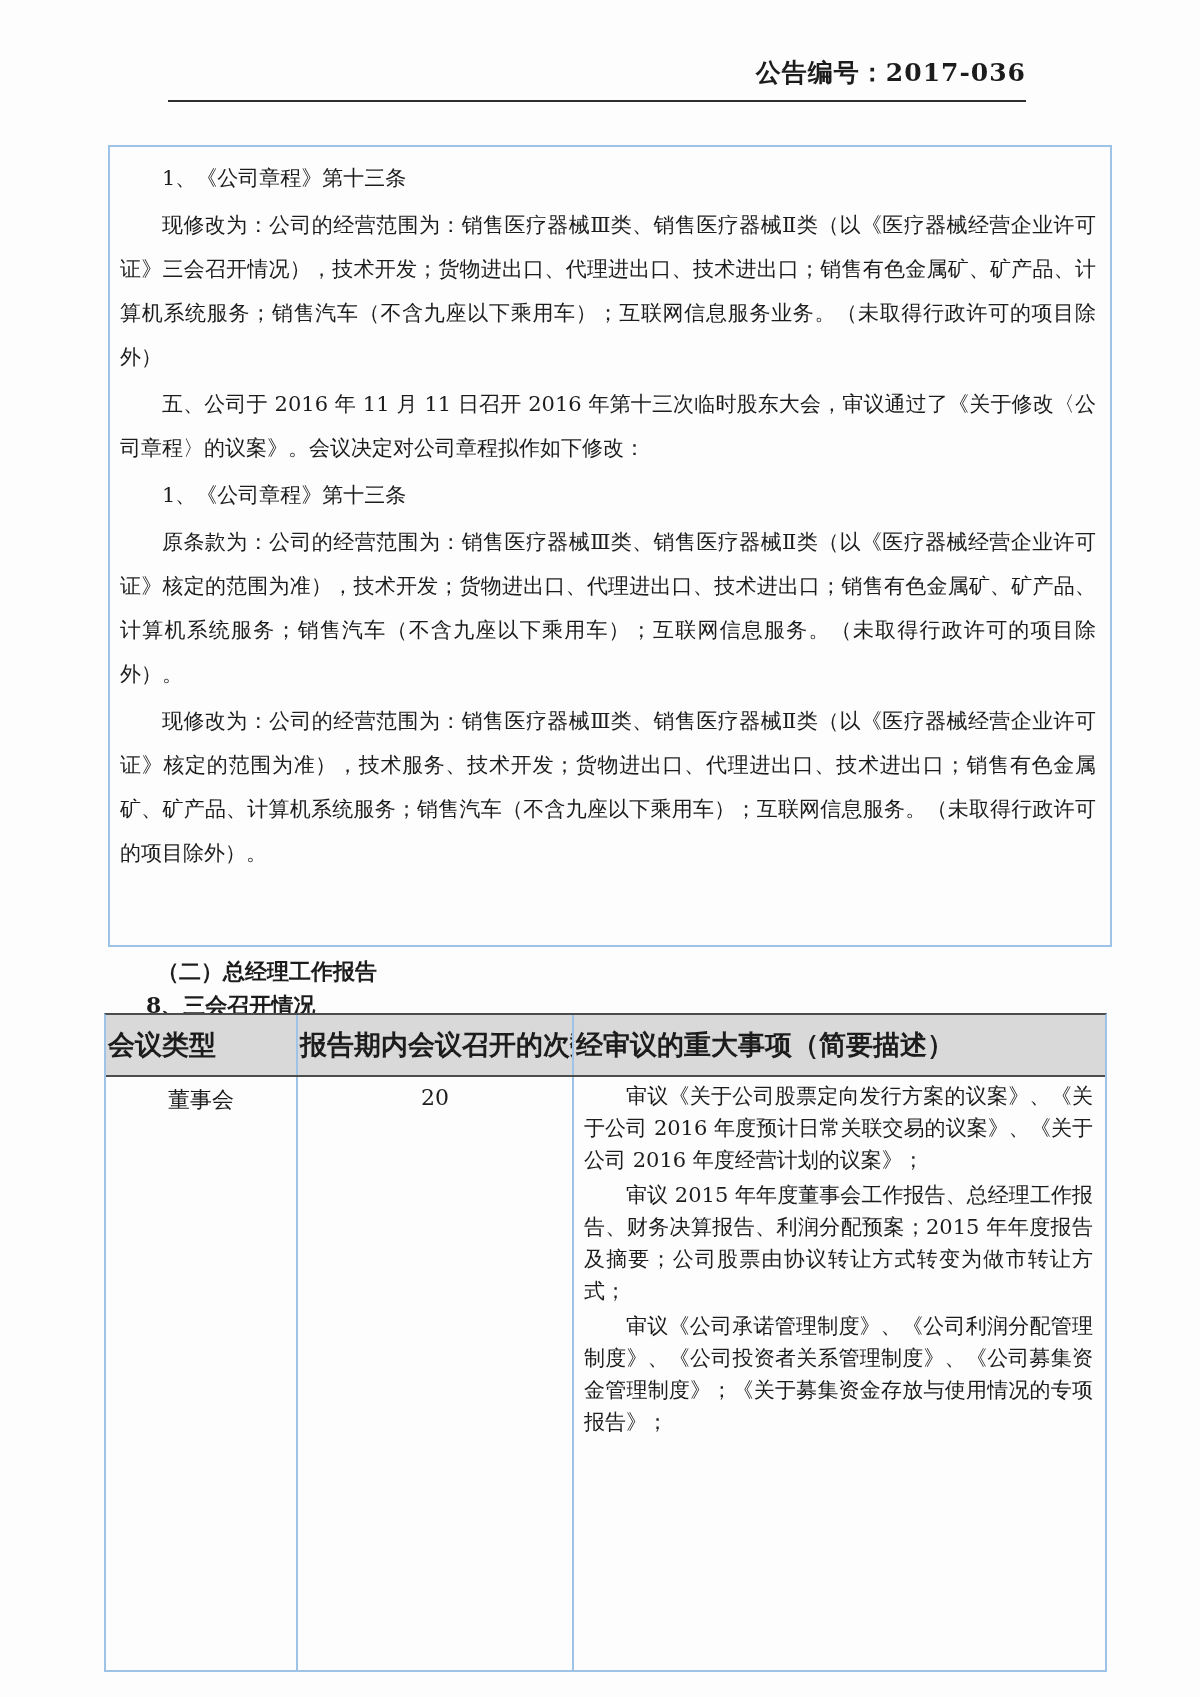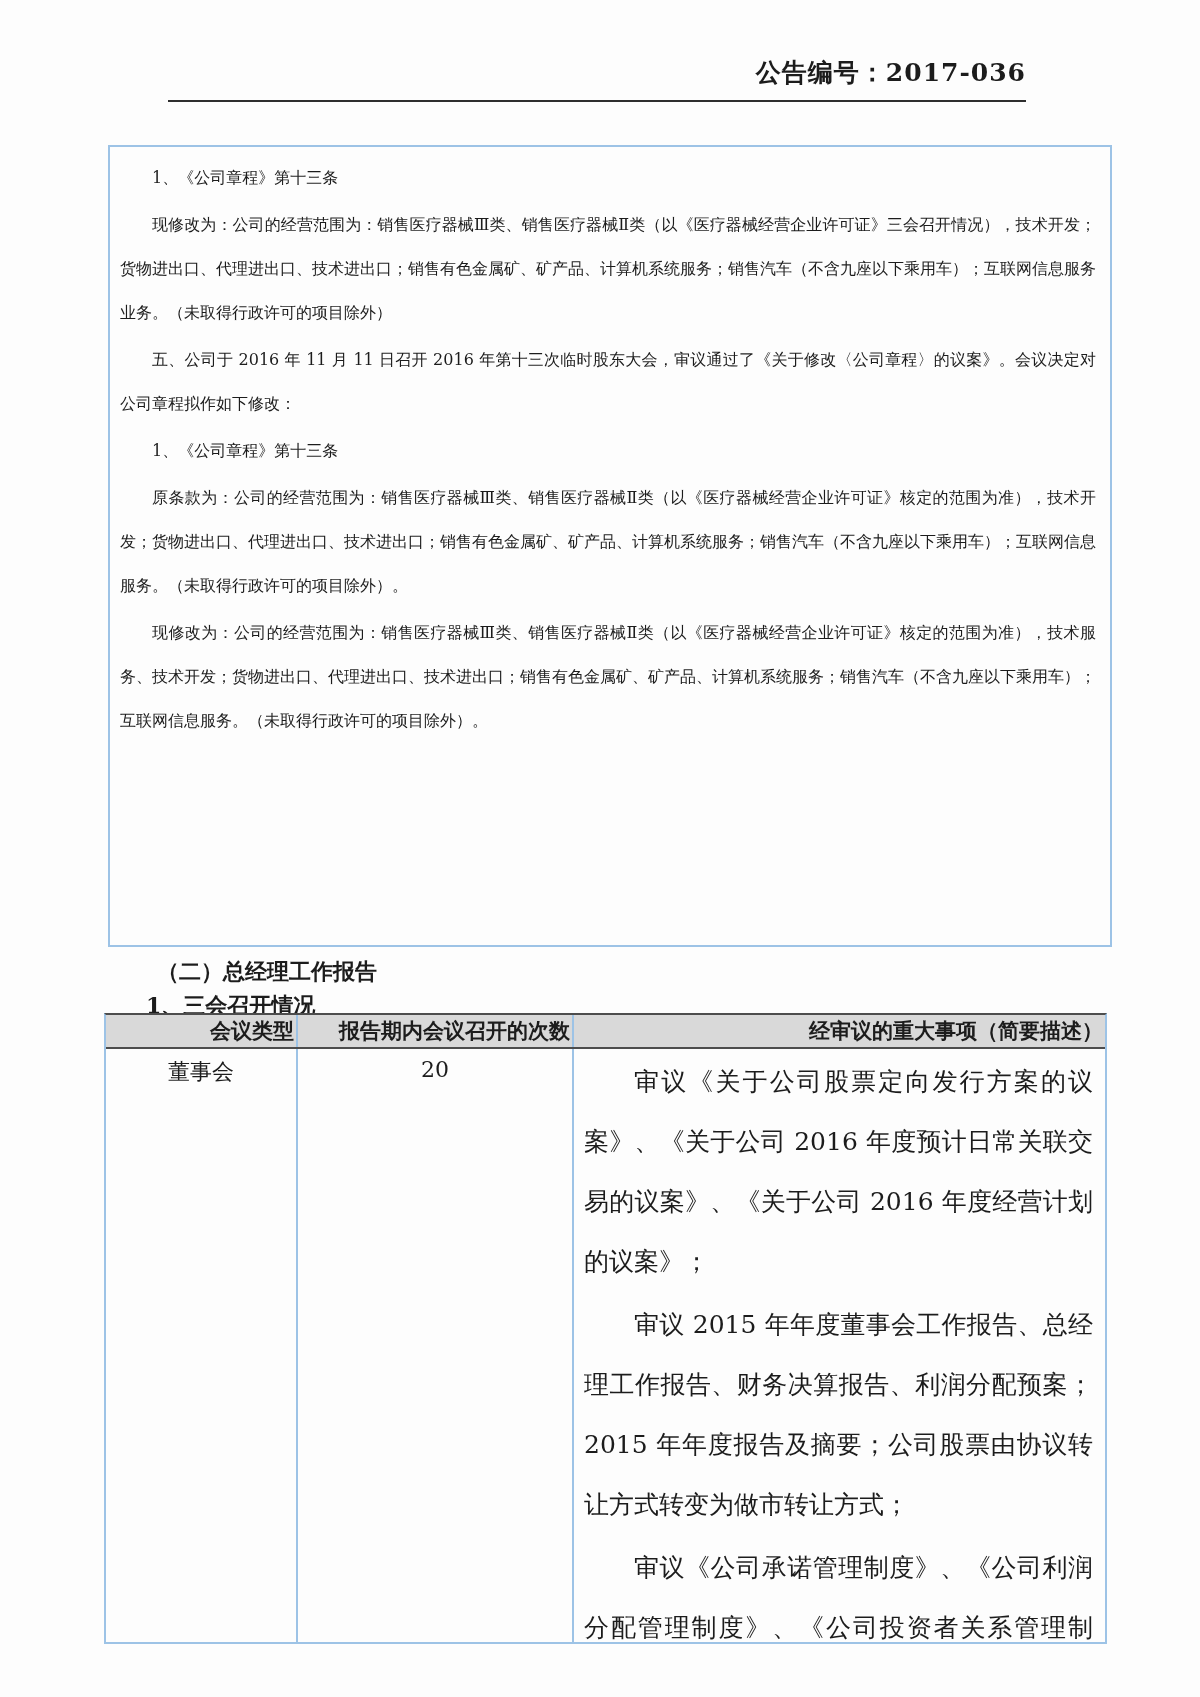--- a/index.html
+++ b/index.html
@@ -16,74 +16,74 @@
   .header-rule{
     position:absolute;top:100px;left:168px;width:858px;height:2px;
     background:#2e2e2e;
   }
   .notice-box{
     position:absolute;left:108px;top:145px;width:1004px;height:802px;
     box-sizing:border-box;border:2px solid #9dc3e6;background:#fdfdfd;
     padding:6px 14px 0 10px;overflow:hidden;
   }
   .notice-box p{
-    margin:3px 0;font-size:16px;line-height:44px;
+    margin:3px 0;font-size:21px;line-height:44px;
     text-indent:2em;text-align:justify;text-justify:inter-ideograph;
   }
   .sec-heading{
     position:absolute;font-size:22px;font-weight:bold;white-space:nowrap;
   }
   .sec-2{left:157px;top:957px;}
   .sec-sub1{left:146px;top:991px;}
   .meetings-table{
     position:absolute;left:104px;top:1013px;width:1003px;
     box-sizing:border-box;
     border-left:2px solid #9dc3e6;border-right:2px solid #9dc3e6;
     border-top:2px solid #4d4d4d;border-bottom:2px solid #9dc3e6;
     background:#fdfdfd;
   }
   .trow{display:grid;grid-template-columns:190px 276px 1fr;}
   .thead{
     background:#d9d9d9;border-bottom:2px solid #4d4d4d;
   }
   .thead .tcell{
-    font-size:21px;font-weight:bold;text-align:right;
-    padding:3px 2px;line-height:26px;white-space:nowrap;overflow:hidden;
+    font-size:27px;font-weight:bold;text-align:left;
+    padding:17px 2px;line-height:26px;white-space:nowrap;overflow:hidden;
   }
   .tbody{height:593px;overflow:hidden;}
   .tcell{box-sizing:border-box;}
   .tcell + .tcell{border-left:2px solid #9dc3e6;}
   .cell-type,.cell-count{
     font-size:22px;text-align:center;padding-top:8px;
   }
   .cell-matters{
     padding:0 12px 0 10px;overflow:hidden;
   }
   .cell-matters p{
-    margin:3px 0;font-size:25px;line-height:60px;
+    margin:3px 0;font-size:21px;line-height:32px;
     text-indent:2em;text-align:justify;text-justify:inter-ideograph;
   }
 </style>
 </head>
 <body>
 
 <div class="announce-no">公告编号：2017-036</div>
 <div class="header-rule"></div>
 
 <div class="notice-box">
   <p>1、《公司章程》第十三条</p>
   <p>现修改为：公司的经营范围为：销售医疗器械Ⅲ类、销售医疗器械Ⅱ类（以《医疗器械经营企业许可证》三会召开情况），技术开发；货物进出口、代理进出口、技术进出口；销售有色金属矿、矿产品、计算机系统服务；销售汽车（不含九座以下乘用车）；互联网信息服务业务。（未取得行政许可的项目除外）</p>
   <p>五、公司于 2016 年 11 月 11 日召开 2016 年第十三次临时股东大会，审议通过了《关于修改〈公司章程〉的议案》。会议决定对公司章程拟作如下修改：</p>
   <p>1、《公司章程》第十三条</p>
   <p>原条款为：公司的经营范围为：销售医疗器械Ⅲ类、销售医疗器械Ⅱ类（以《医疗器械经营企业许可证》核定的范围为准），技术开发；货物进出口、代理进出口、技术进出口；销售有色金属矿、矿产品、计算机系统服务；销售汽车（不含九座以下乘用车）；互联网信息服务。（未取得行政许可的项目除外）。</p>
   <p>现修改为：公司的经营范围为：销售医疗器械Ⅲ类、销售医疗器械Ⅱ类（以《医疗器械经营企业许可证》核定的范围为准），技术服务、技术开发；货物进出口、代理进出口、技术进出口；销售有色金属矿、矿产品、计算机系统服务；销售汽车（不含九座以下乘用车）；互联网信息服务。（未取得行政许可的项目除外）。</p>
 </div>
 
 <div class="sec-heading sec-2">（二）总经理工作报告</div>
-<div class="sec-heading sec-sub1">1、三会召开情况</div>
+<div class="sec-heading sec-sub1">8、三会召开情况</div>
 
 <div class="meetings-table">
   <div class="trow thead">
     <div class="tcell">会议类型</div>
     <div class="tcell">报告期内会议召开的次数</div>
     <div class="tcell">经审议的重大事项（简要描述）</div>
   </div>
   <div class="trow tbody">
     <div class="tcell cell-type">董事会</div>
     <div class="tcell cell-count">20</div>

